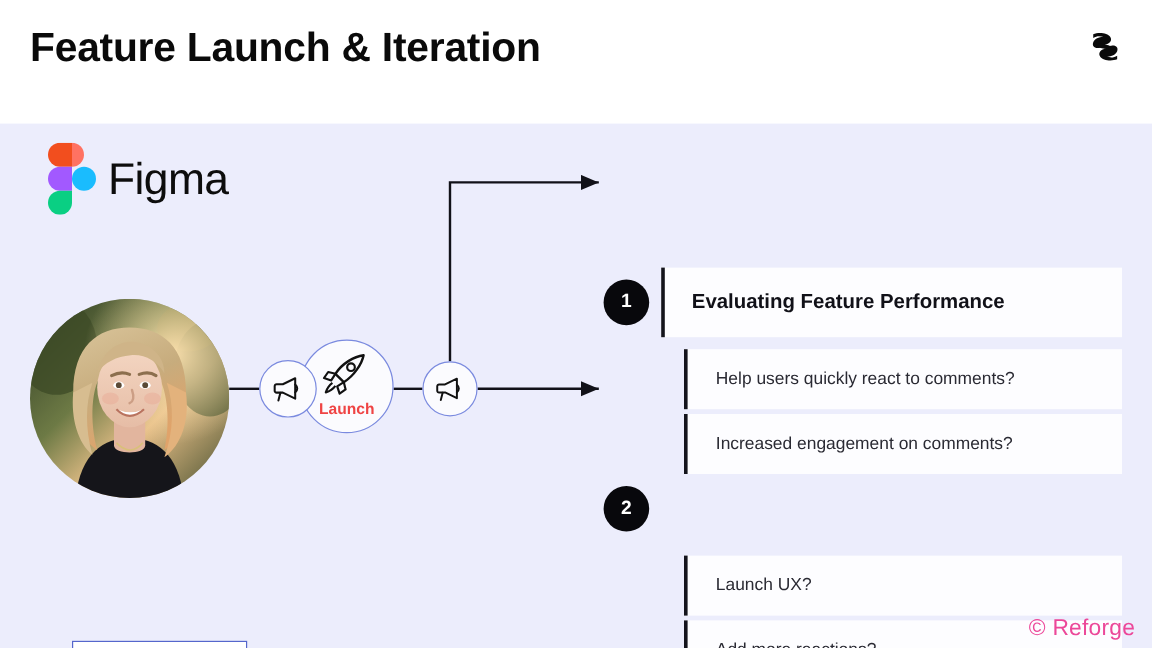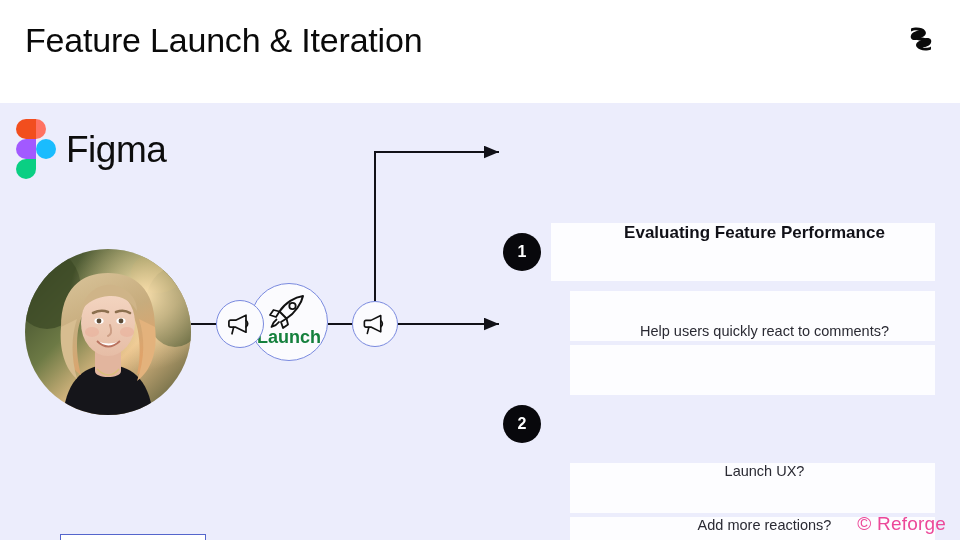--- a/index.html
+++ b/index.html
@@ -26,21 +26,21 @@
     left: 0; top: 0;
     width: 960px; height: 103px;
     background: #ffffff;
   }
 
   #slide-title {
     position: absolute;
     left: 25px;
     top: 21px;
     font-size: 34px;
-    font-weight: 400;
+    font-weight: 700;
     color: #0a0a0a;
     letter-spacing: -0.2px;
     white-space: nowrap;
   }
 
   #reforge-logo {
     position: absolute;
     right: 20px;
     top: 20px;
     width: 38px;
@@ -51,21 +51,21 @@
   #canvas {
     position: absolute;
     left: 0; top: 103px;
     width: 960px; height: 437px;
     background: #ecedfc;
   }
 
   
   #figma-block {
     position: absolute;
-    left: 16px;
+    left: 40px;
     top: 16px;
     width: 180px;
     height: 74px;
   }
   #figma-mark {
     position: absolute;
     left: 0; top: 0;
     width: 40px; height: 60px;
   }
   #figma-wordmark {
@@ -120,23 +120,23 @@
   #node-launch { left: 250px; top: 180px; width: 78px; height: 78px; z-index: 2; }
   #node-mega2 { left: 352px; top: 198px; width: 46px; height: 46px; z-index: 3; }
 
   .mega-ico { position: absolute; left: 50%; top: 50%; transform: translate(-50%,-50%); }
   #rocket-ico { position: absolute; left: 14px; top: 9px; }
   #launch-label {
     position: absolute;
     left: 0; right: 0;
     bottom: 12px;
     text-align: center;
-    font-size: 18px;
+    font-size: 13px;
     font-weight: 700;
-    color: #15803d;
+    color: #ef4444;
   }
 
   
   #connectors {
     position: absolute;
     left: 0; top: 0;
     width: 960px; height: 437px;
     z-index: 1;
     pointer-events: none;
   }
@@ -157,21 +157,20 @@
   }
   #bullet-1 { left: 503px; top: 130px; }
   #bullet-2 { left: 503px; top: 302px; }
 
   
   .card {
     position: absolute;
     background: #fdfdff;
     display: flex;
     align-items: center;
-    flex-direction: column;
   }
   .card .bar {
     width: 2.5px;
     align-self: stretch;
     background: #14141c;
     flex: 0 0 auto;
   }
   .card .txt {
     flex: 1 1 auto;
     white-space: nowrap;
@@ -196,21 +195,21 @@
     height: 50px;
   }
   .card-sub .txt {
     padding-left: 24px;
     font-size: 14.5px;
     font-weight: 400;
     color: #2a2a33;
   }
 
   #card-s1  { top: 120px; }
-  #card-s1a { top: 188px; gap: 32px; }
+  #card-s1a { top: 188px; }
   #card-s1b { top: 242px; }
   #card-s2  { top: 292px; }
   #card-s2a { top: 360px; }
   #card-s2b { top: 414px; }
 
   
   #watermark {
     position: absolute;
     right: 14px;
     bottom: 5px;
@@ -363,20 +362,21 @@
       <div class="txt">Evaluating Feature Performance</div>
     </div>
 
     <div class="card card-sub" id="card-s1a">
       <div class="bar"></div>
       <div class="txt">Help users quickly react to comments?</div>
     </div>
 
     <div class="card card-sub" id="card-s1b">
       <div class="bar"></div>
+      <div class="txt">Increased engagement on comments?</div>
     </div>
 
     <div class="step-bullet" id="bullet-2">2</div>
 
 
     <div class="card card-sub" id="card-s2a">
       <div class="bar"></div>
       <div class="txt">Launch UX?</div>
     </div>
 

